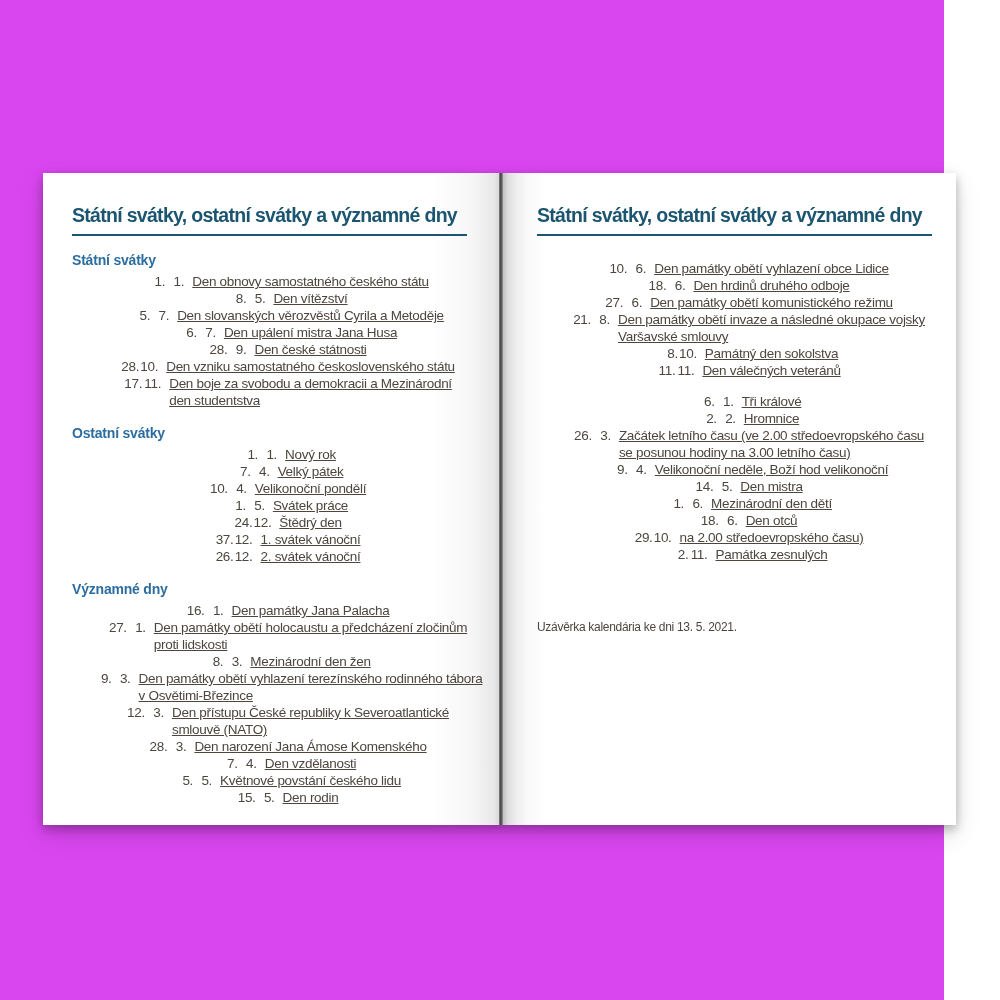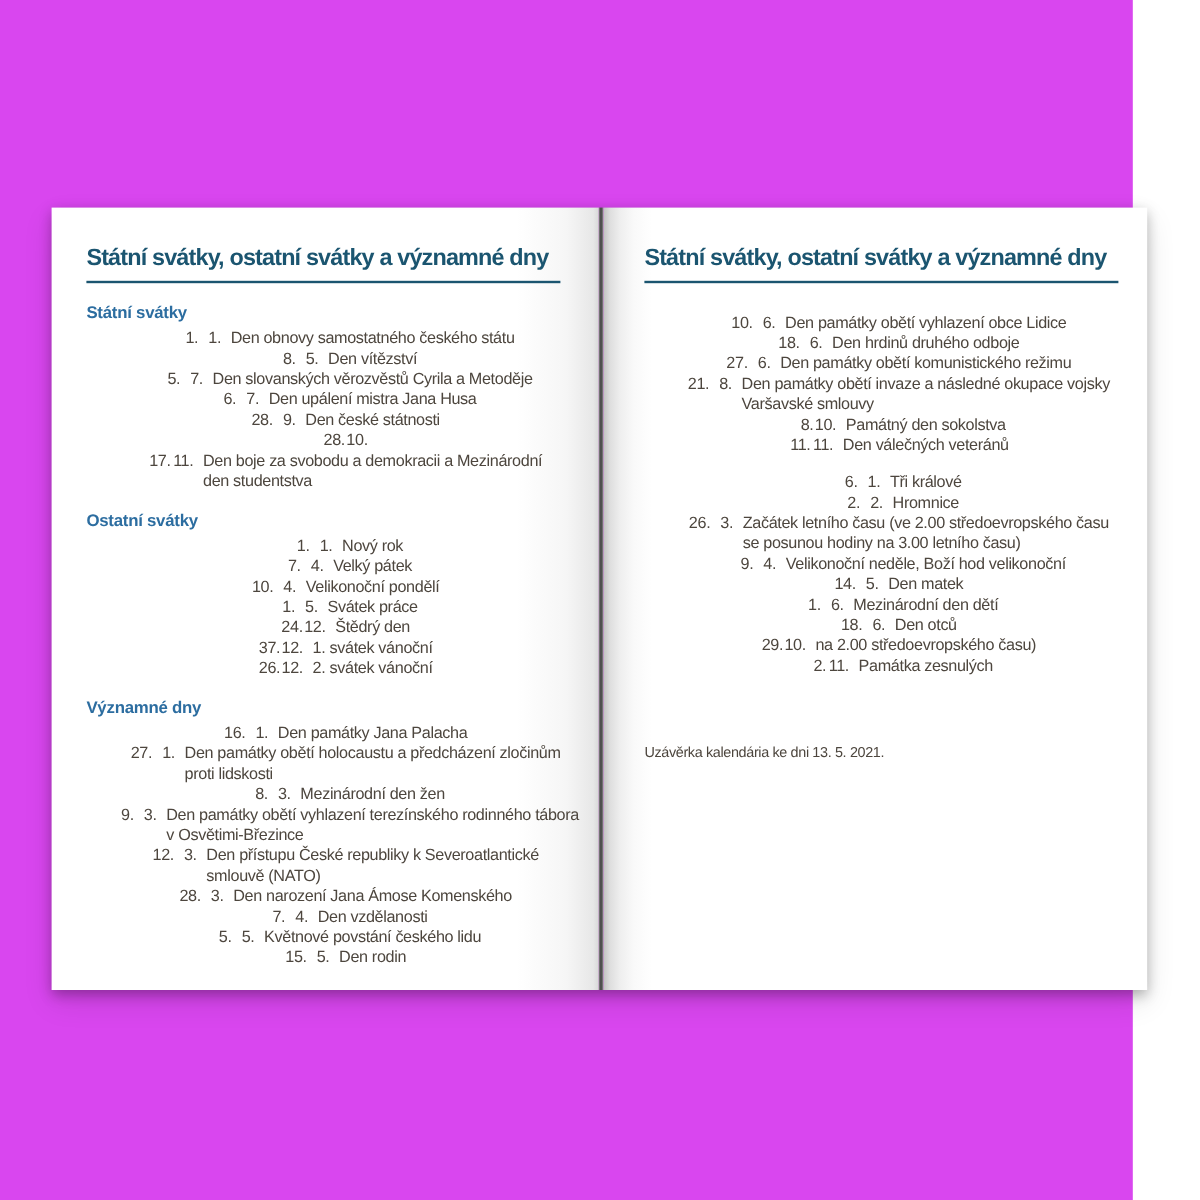--- a/index.html
+++ b/index.html
@@ -89,21 +89,21 @@
   .month {
     width: 19px;
     text-align: right;
     white-space: nowrap;
     flex: none;
   }
   .holiday-text {
     margin-left: 8px;
     flex: none;
   }
-  .holiday-line { white-space: nowrap; }
+  .holiday-line { white-space: nowrap; text-decoration: underline; }
   .footnote {
     margin-top: 56px;
     font-size: 12px;
     line-height: 17px;
     letter-spacing: -0.3px;
     color: var(--c-body, #4d463e);
     white-space: nowrap;
   }
 </style>
 </head>
@@ -149,20 +149,23 @@
             <div class="row">
               <span class="day">28.</span>
               <span class="month">9.</span>
               <span class="holiday-text">
                 <div class="holiday-line">Den české státnosti</div>
               </span>
             </div>
             <div class="row">
               <span class="day">28.</span>
               <span class="month">10.</span>
+              <span class="holiday-text">
+                <div class="holiday-line">Den vzniku samostatného československého státu</div>
+              </span>
             </div>
             <div class="row">
               <span class="day">17.</span>
               <span class="month">11.</span>
               <span class="holiday-text">
                 <div class="holiday-line">Den boje za svobodu a demokracii a Mezinárodní</div>
                 <div class="holiday-line">den studentstva</div>
               </span>
             </div>
           </div>
@@ -368,21 +371,21 @@
               <span class="day">9.</span>
               <span class="month">4.</span>
               <span class="holiday-text">
                 <div class="holiday-line">Velikonoční neděle, Boží hod velikonoční</div>
               </span>
             </div>
             <div class="row">
               <span class="day">14.</span>
               <span class="month">5.</span>
               <span class="holiday-text">
-                <div class="holiday-line">Den matek</div>
+                <div class="holiday-line">Den mistra</div>
               </span>
             </div>
             <div class="row">
               <span class="day">1.</span>
               <span class="month">6.</span>
               <span class="holiday-text">
                 <div class="holiday-line">Mezinárodní den dětí</div>
               </span>
             </div>
             <div class="row">

